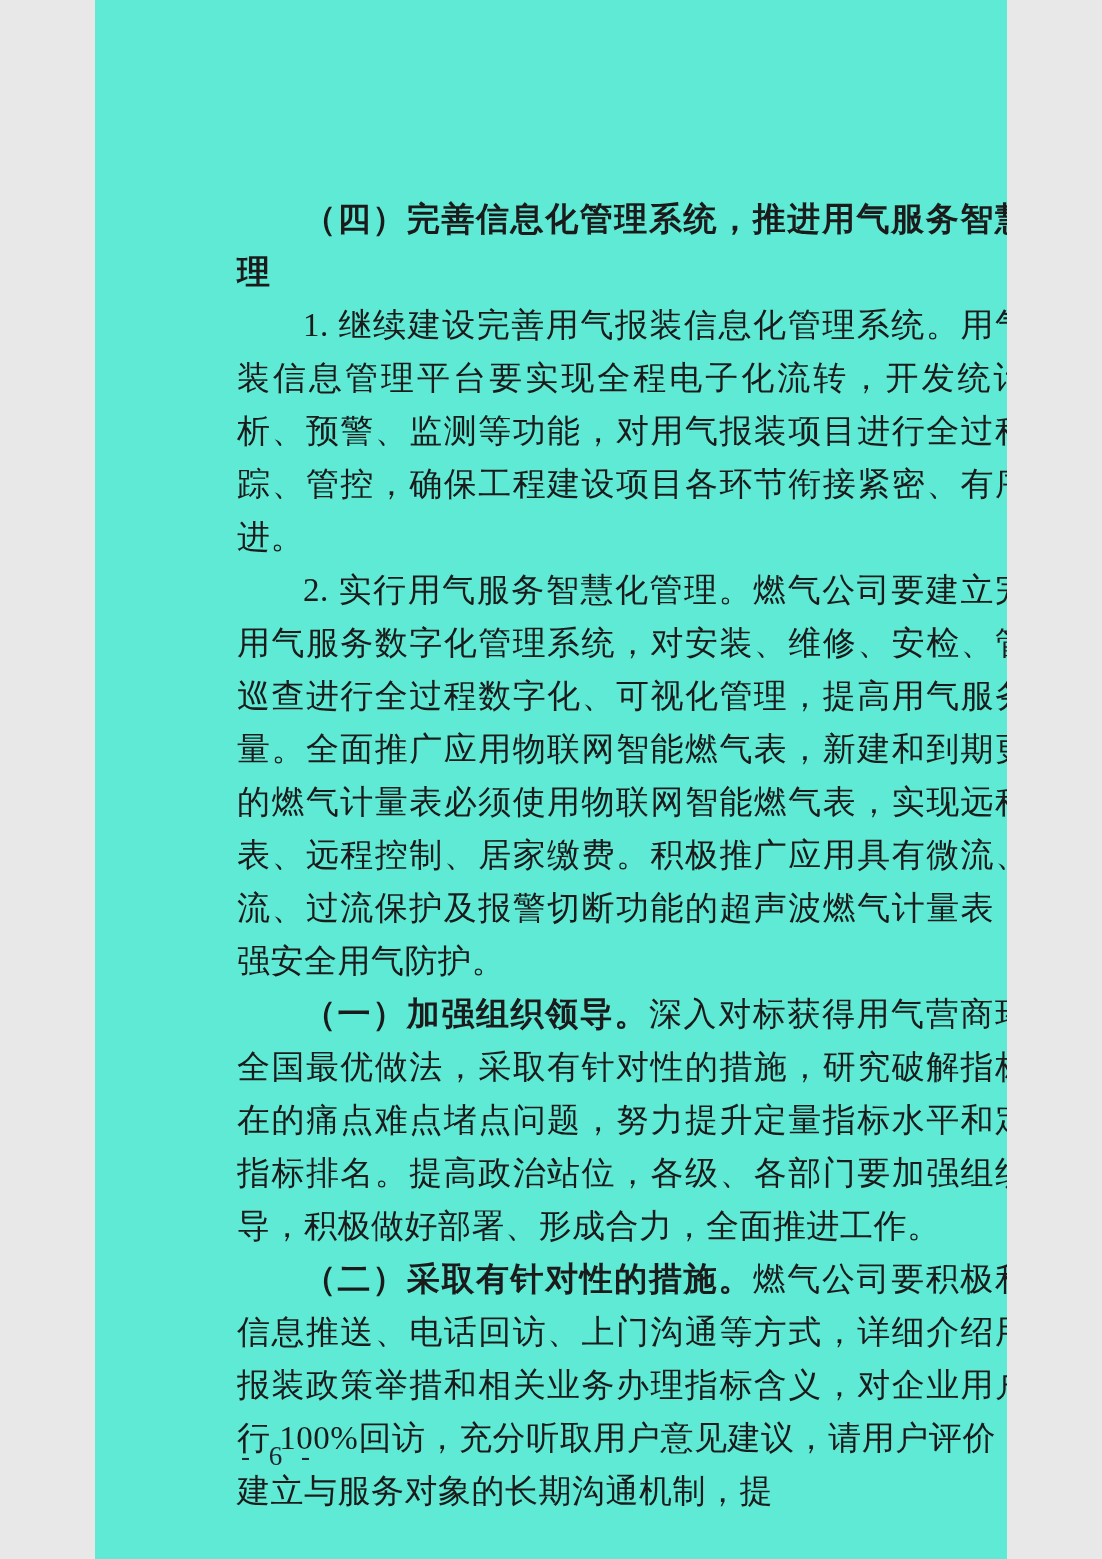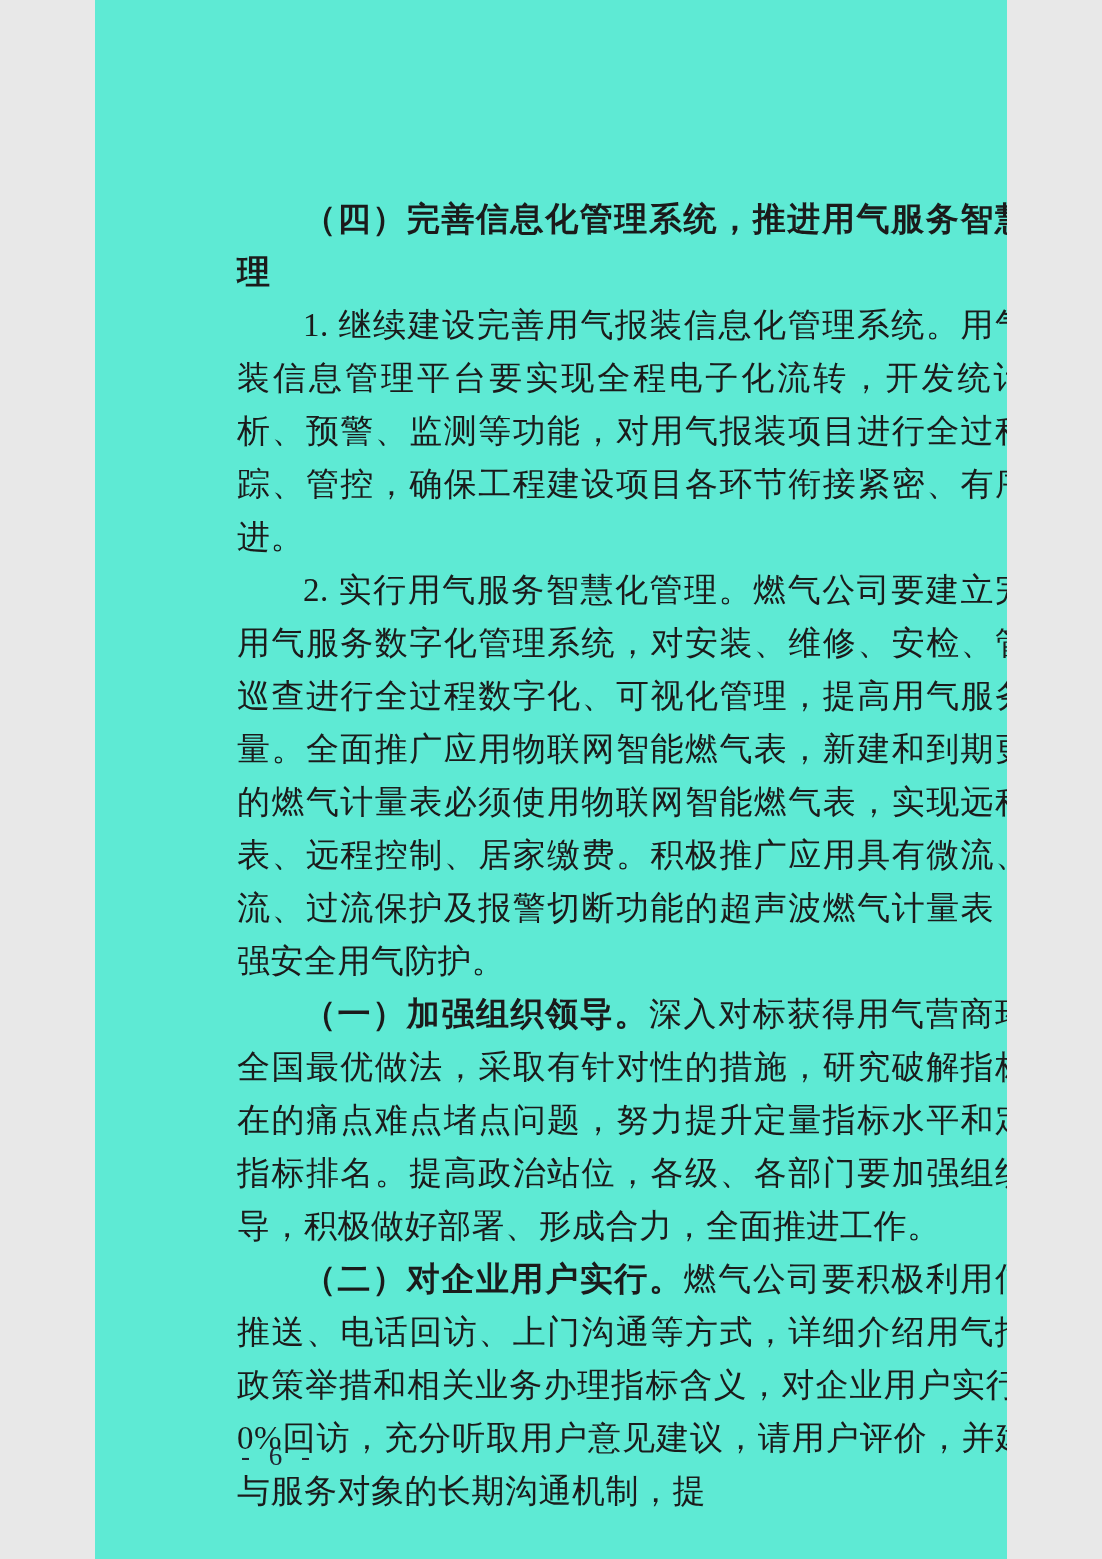--- a/index.html
+++ b/index.html
@@ -63,18 +63,18 @@
 
     <p class="h-kai">（四）完善信息化管理系统，推进用气服务智慧管理</p>
 
     <p>1. 继续建设完善用气报装信息化管理系统。用气报装信息管理平台要实现全程电子化流转，开发统计分析、预警、监测等功能，对用气报装项目进行全过程跟踪、管控，确保工程建设项目各环节衔接紧密、有序推进。</p>
 
     <p>2. 实行用气服务智慧化管理。燃气公司要建立完善用气服务数字化管理系统，对安装、维修、安检、管线巡查进行全过程数字化、可视化管理，提高用气服务质量。全面推广应用物联网智能燃气表，新建和到期更换的燃气计量表必须使用物联网智能燃气表，实现远程抄表、远程控制、居家缴费。积极推广应用具有微流、恒流、过流保护及报警切断功能的超声波燃气计量表，加强安全用气防护。</p>
 
 
     <p><span class="lead">（一）加强组织领导。</span><span>深入对标获得用气营商环境全国最优做法，采取有针对性的措施，研究破解指标存在的痛点难点堵点问题，努力提升定量指标水平和定性指标排名。提高政治站位，各级、各部门要加强组织领导，积极做好部署、形成合力，全面推进工作。</span></p>
 
-    <p><span class="lead">（二）对企业用户实行。</span><span>燃气公司要积极利用信息推送、电话回访、上门沟通等方式，详细介绍用气报装政策举措和相关业务办理指标含义，对企业用户实行 100%回访，充分听取用户意见建议，请用户评价，并建立与服务对象的长期沟通机制，提</span></p>
+    <p><span class="lead">（二）采取有针对性的措施。</span><span>燃气公司要积极利用信息推送、电话回访、上门沟通等方式，详细介绍用气报装政策举措和相关业务办理指标含义，对企业用户实行 100%回访，充分听取用户意见建议，请用户评价，并建立与服务对象的长期沟通机制，提</span></p>
 
   </div>
 
   <div class="page-number">- 6 -</div>
 </div>
 
 </body></html>

